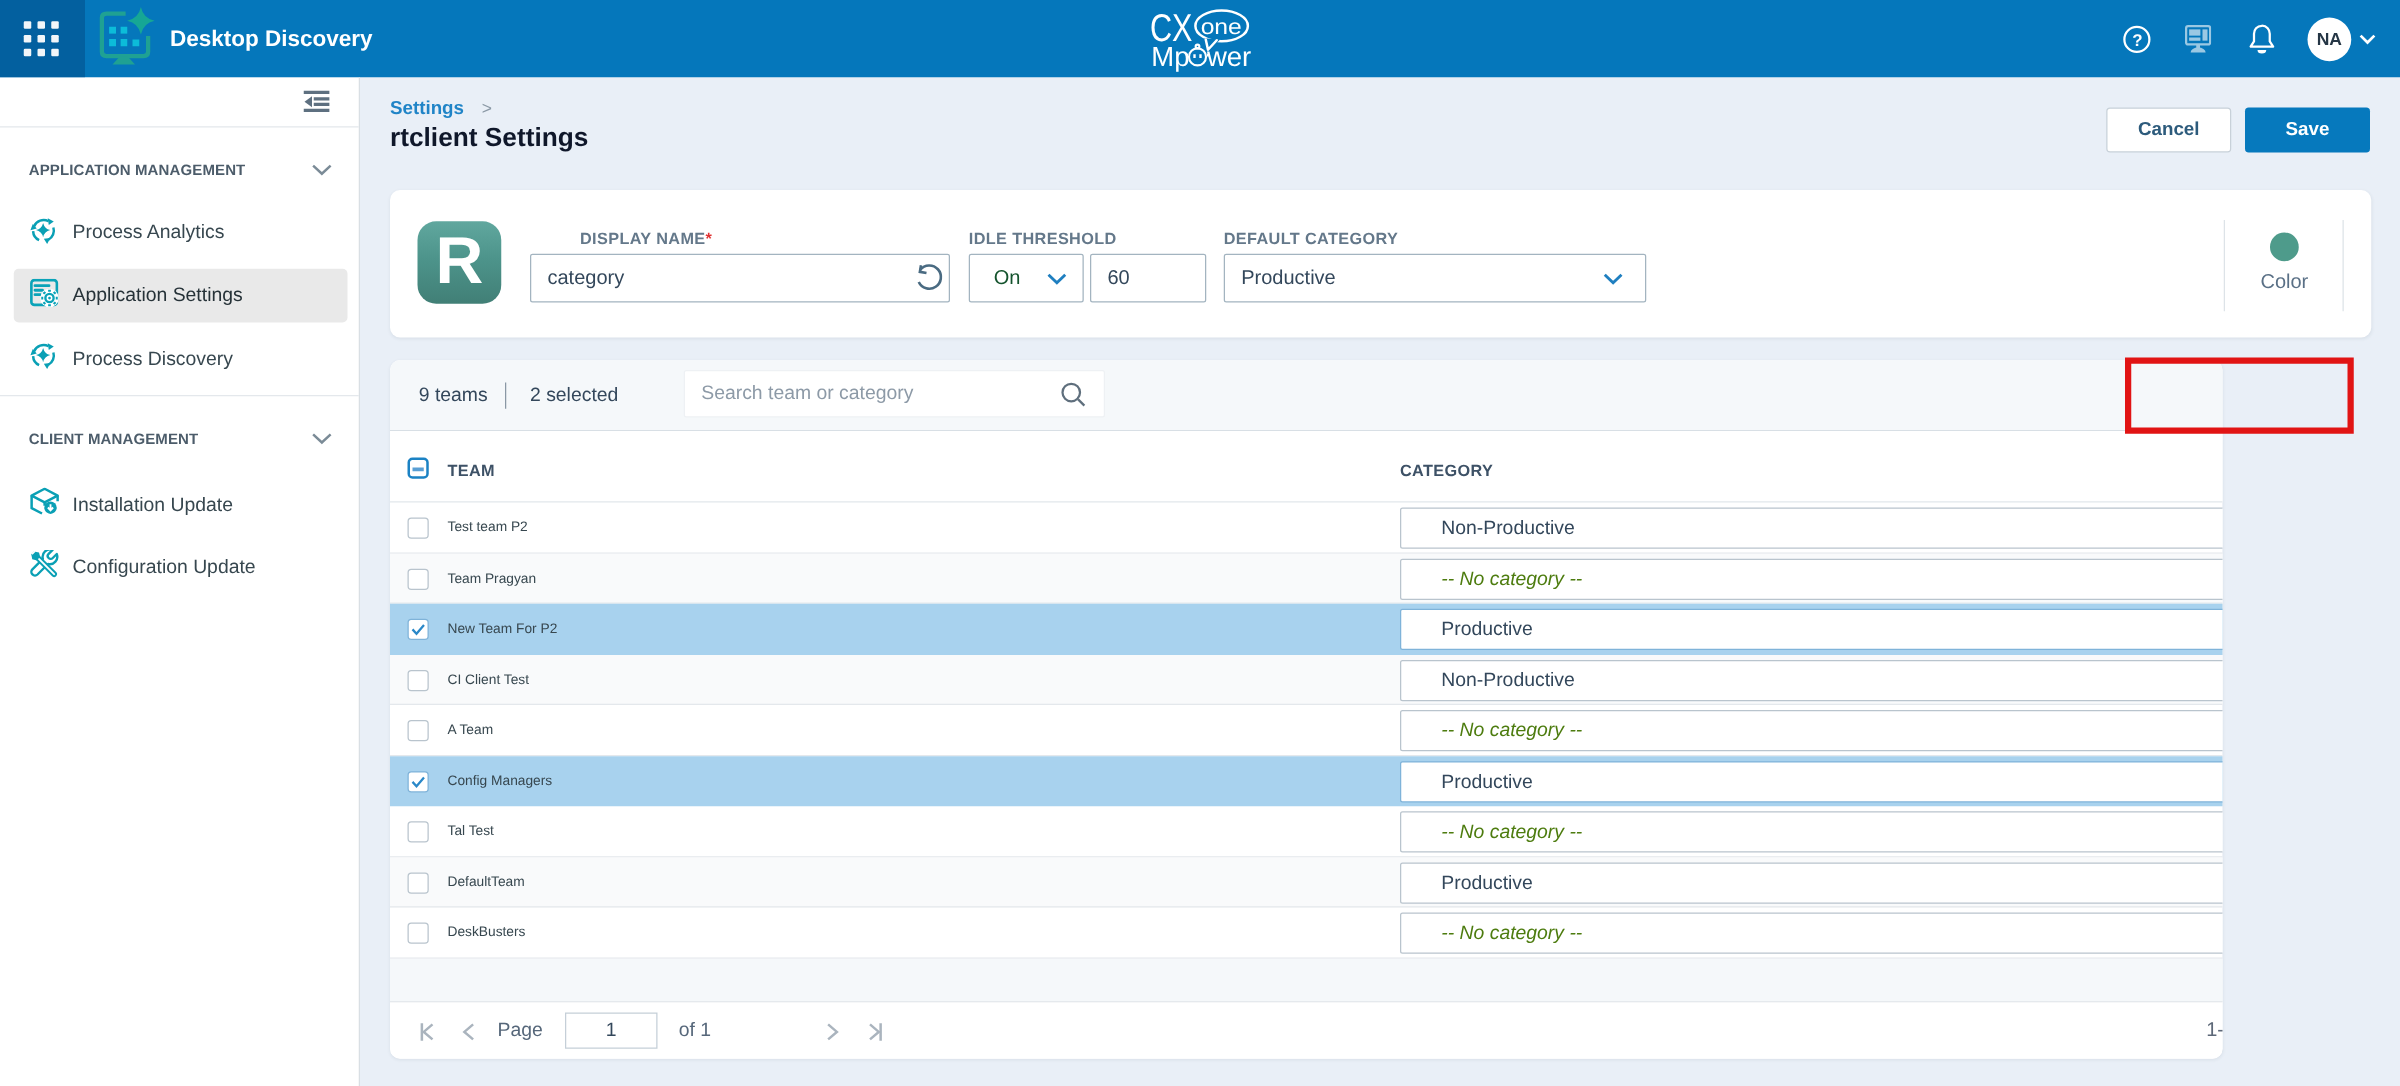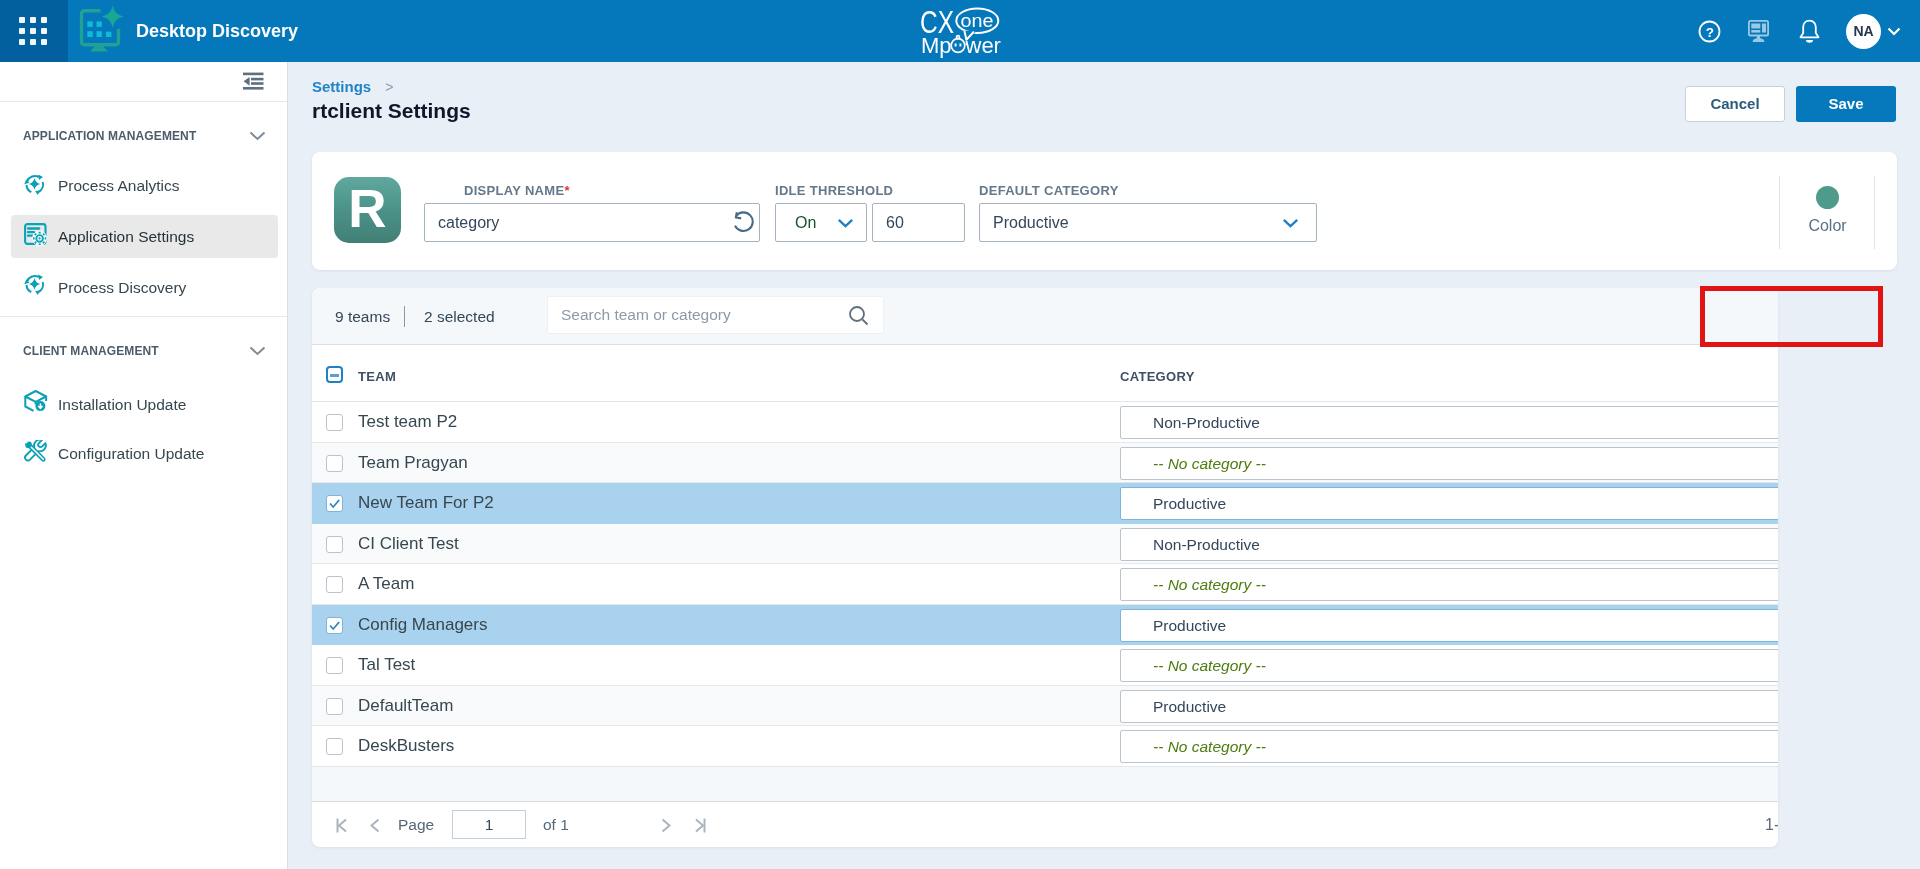--- a/index.html
+++ b/index.html
@@ -41,21 +41,21 @@
 
 .card2 { position:absolute; left:24px; top:226px; width:1466px; height:559px; background:#fff; border-radius:8px; box-shadow:0 1px 3px rgba(30,50,70,.08); overflow:hidden; }
 .toolbar { position:absolute; left:0; top:0; width:1585px; height:57px; background:#f5f8fa; border-bottom:1px solid #d8dfe5; border-radius:8px 8px 0 0; }
 .tb-text { position:absolute; top:0; height:57px; line-height:57px; font-size:15.5px; color:#33475b; }
 .searchbox { position:absolute; left:235px; top:8px; width:337px; height:38px; background:#fff; border:1px solid #eef1f4; border-radius:2px; }
 .searchbox .ph { position:absolute; left:13px; top:0; height:36px; line-height:36px; font-size:15.5px; color:#8d9aa7; }
 .btn-assign { position:absolute; left:1397px; top:8px; width:160px; height:42px; background:#fdfdfe; border:1px solid #dde4ea; border-radius:4px; box-shadow:0 1px 2px rgba(30,50,70,.10); font-size:15px; font-weight:700; color:#39667f; text-align:center; line-height:40px; }
 .thead { position:absolute; left:0; top:57px; width:1585px; height:57px; background:#fff; border-bottom:1px solid #e2e7eb; }
 .th { position:absolute; top:3px; height:57px; line-height:57px; font-size:13px; font-weight:700; color:#3d5166; letter-spacing:.3px; }
 .row { position:absolute; left:0; width:1585px; height:40.5px; }
-.row .nm { position:absolute; left:46px; top:0; height:40px; line-height:40px; font-size:17px; color:#37474f; }
+.row .nm { position:absolute; left:46px; top:0; height:40px; line-height:40px; font-size:11px; color:#37474f; }
 .row .brd { position:absolute; left:0; bottom:0; width:1585px; border-bottom:1px solid #e4e8ec; }
 .rowsel { background:#a8d2ee; }
 .cbx { position:absolute; left:14px; top:12px; width:17px; height:17px; background:#fff; border:1px solid #b9c4cd; border-radius:3px; }
 .cbx-ind { border:2px solid #1b82c4; border-radius:4px; }
 .cbx-chk { border:1px solid #7fb3d9; border-radius:3px; }
 .seldd { position:absolute; left:808px; top:4px; width:763px; height:33px; background:#fff; border:1px solid #b9c4cd; border-radius:2px; }
 .seldd .txt { position:absolute; left:32px; top:0; height:31px; line-height:31px; font-size:15.5px; color:#33475b; }
 .seldd .noc { font-style:italic; color:#4d7c0f; }
 .filler { position:absolute; left:0; top:478.5px; width:1585px; height:35px; background:#f5f8fa; }
 .pager { position:absolute; left:0; top:513px; width:1585px; height:46px; border-top:1px solid #d9dee3; background:#fff; border-radius:0 0 8px 8px; }

